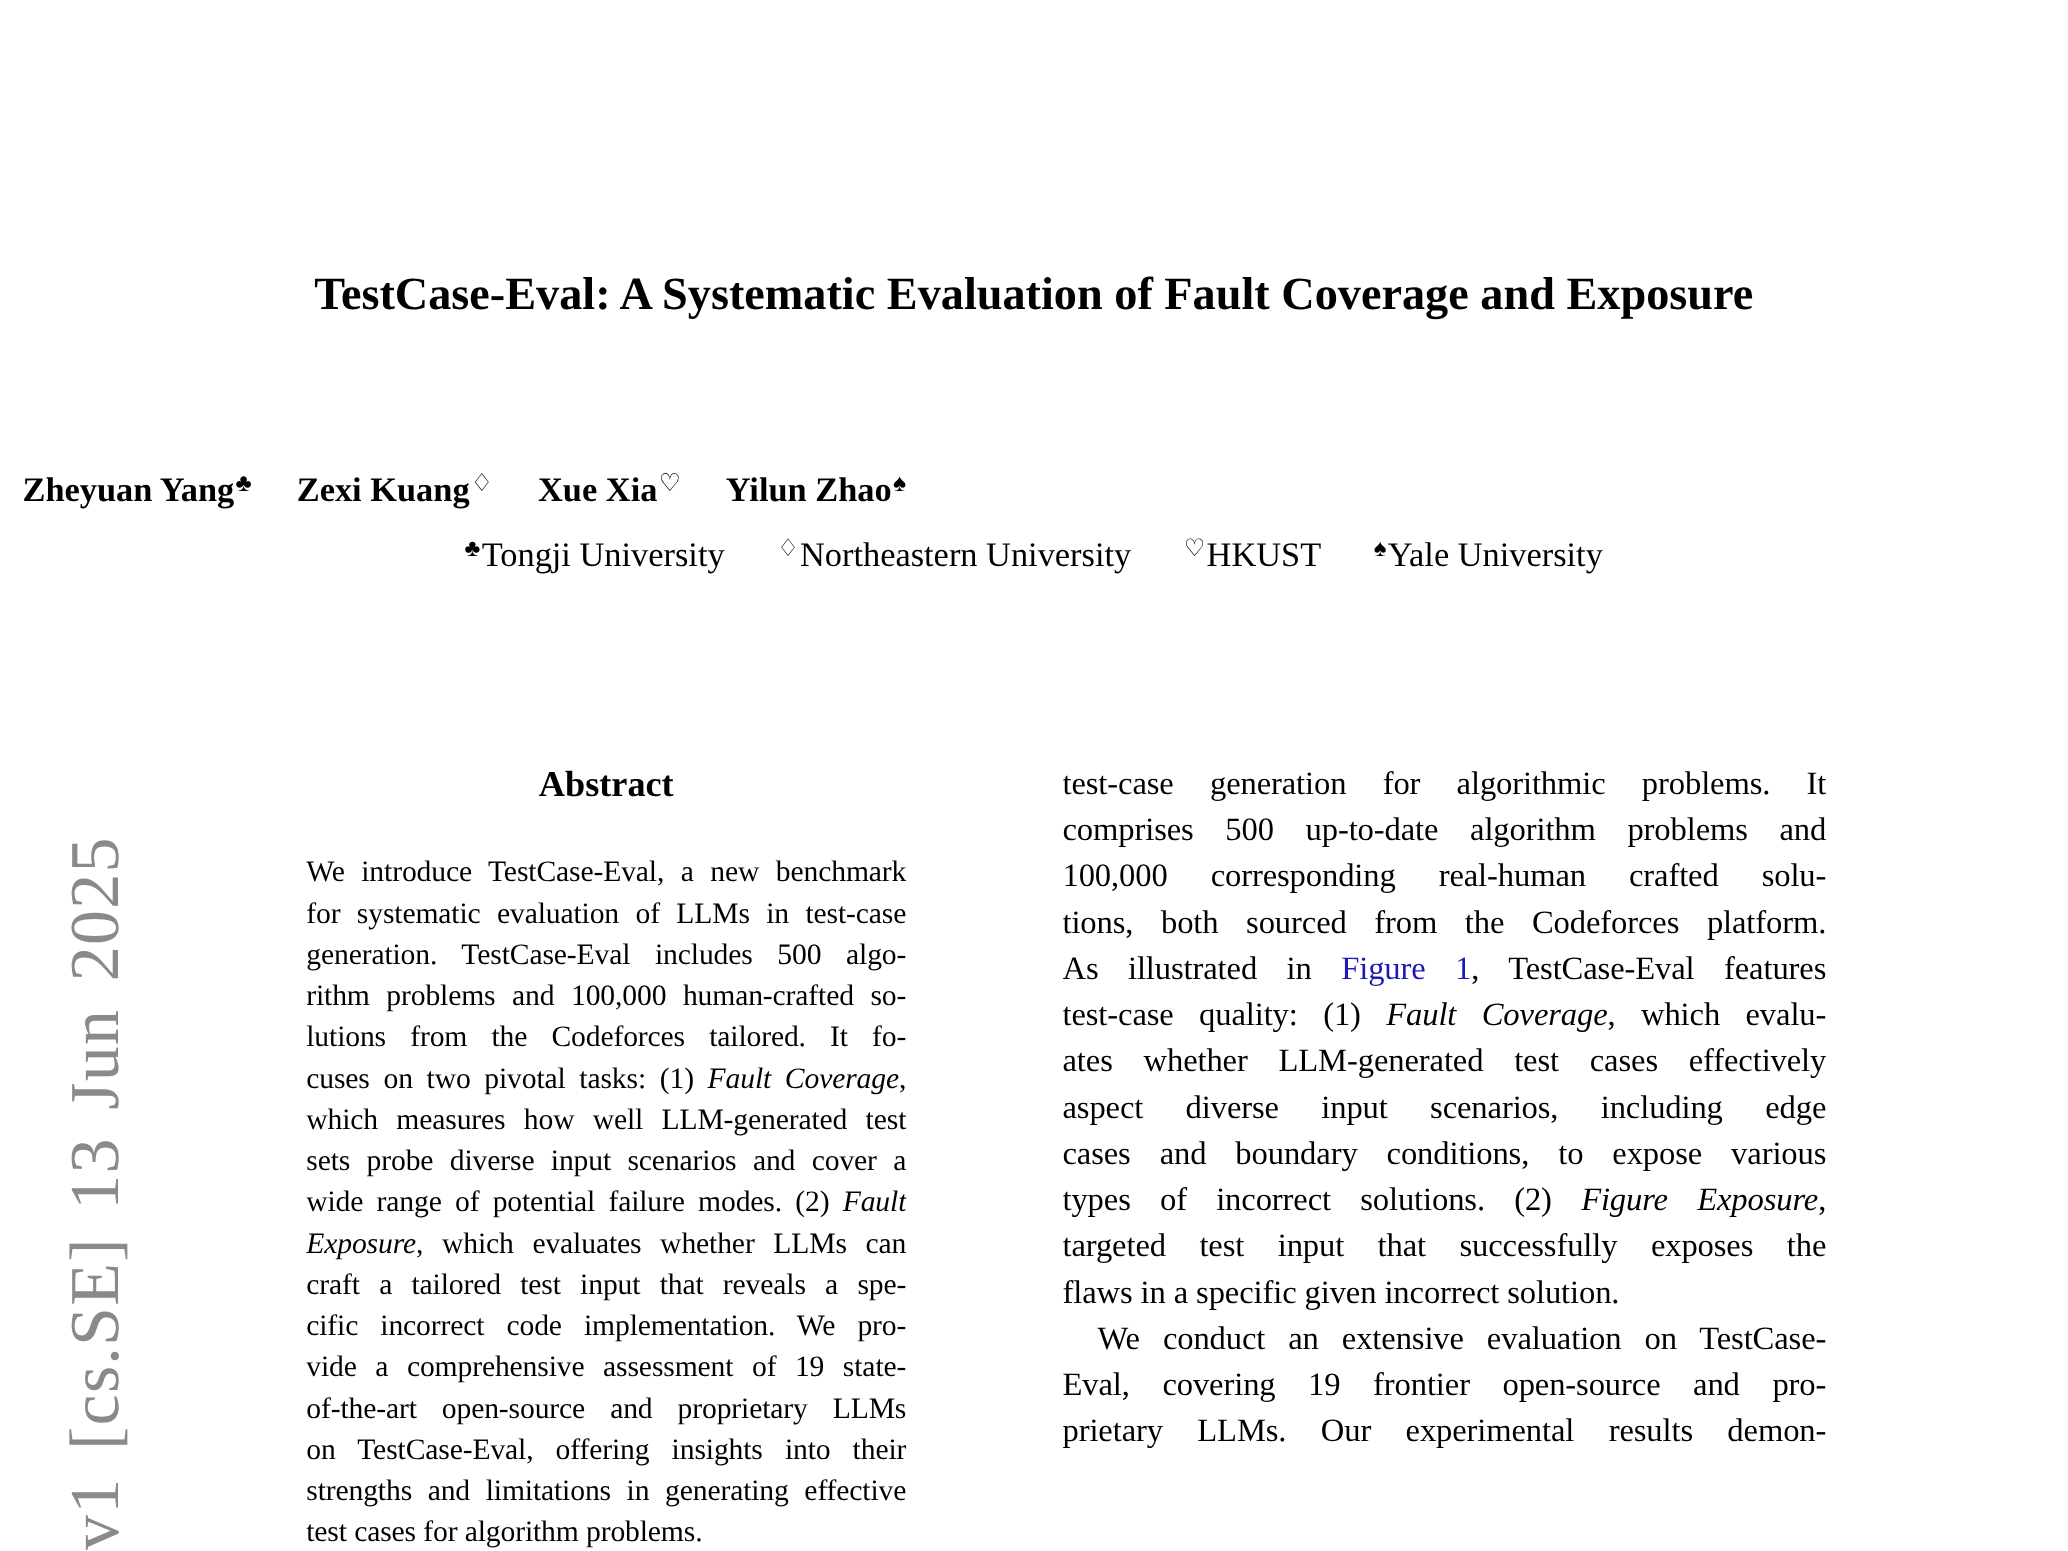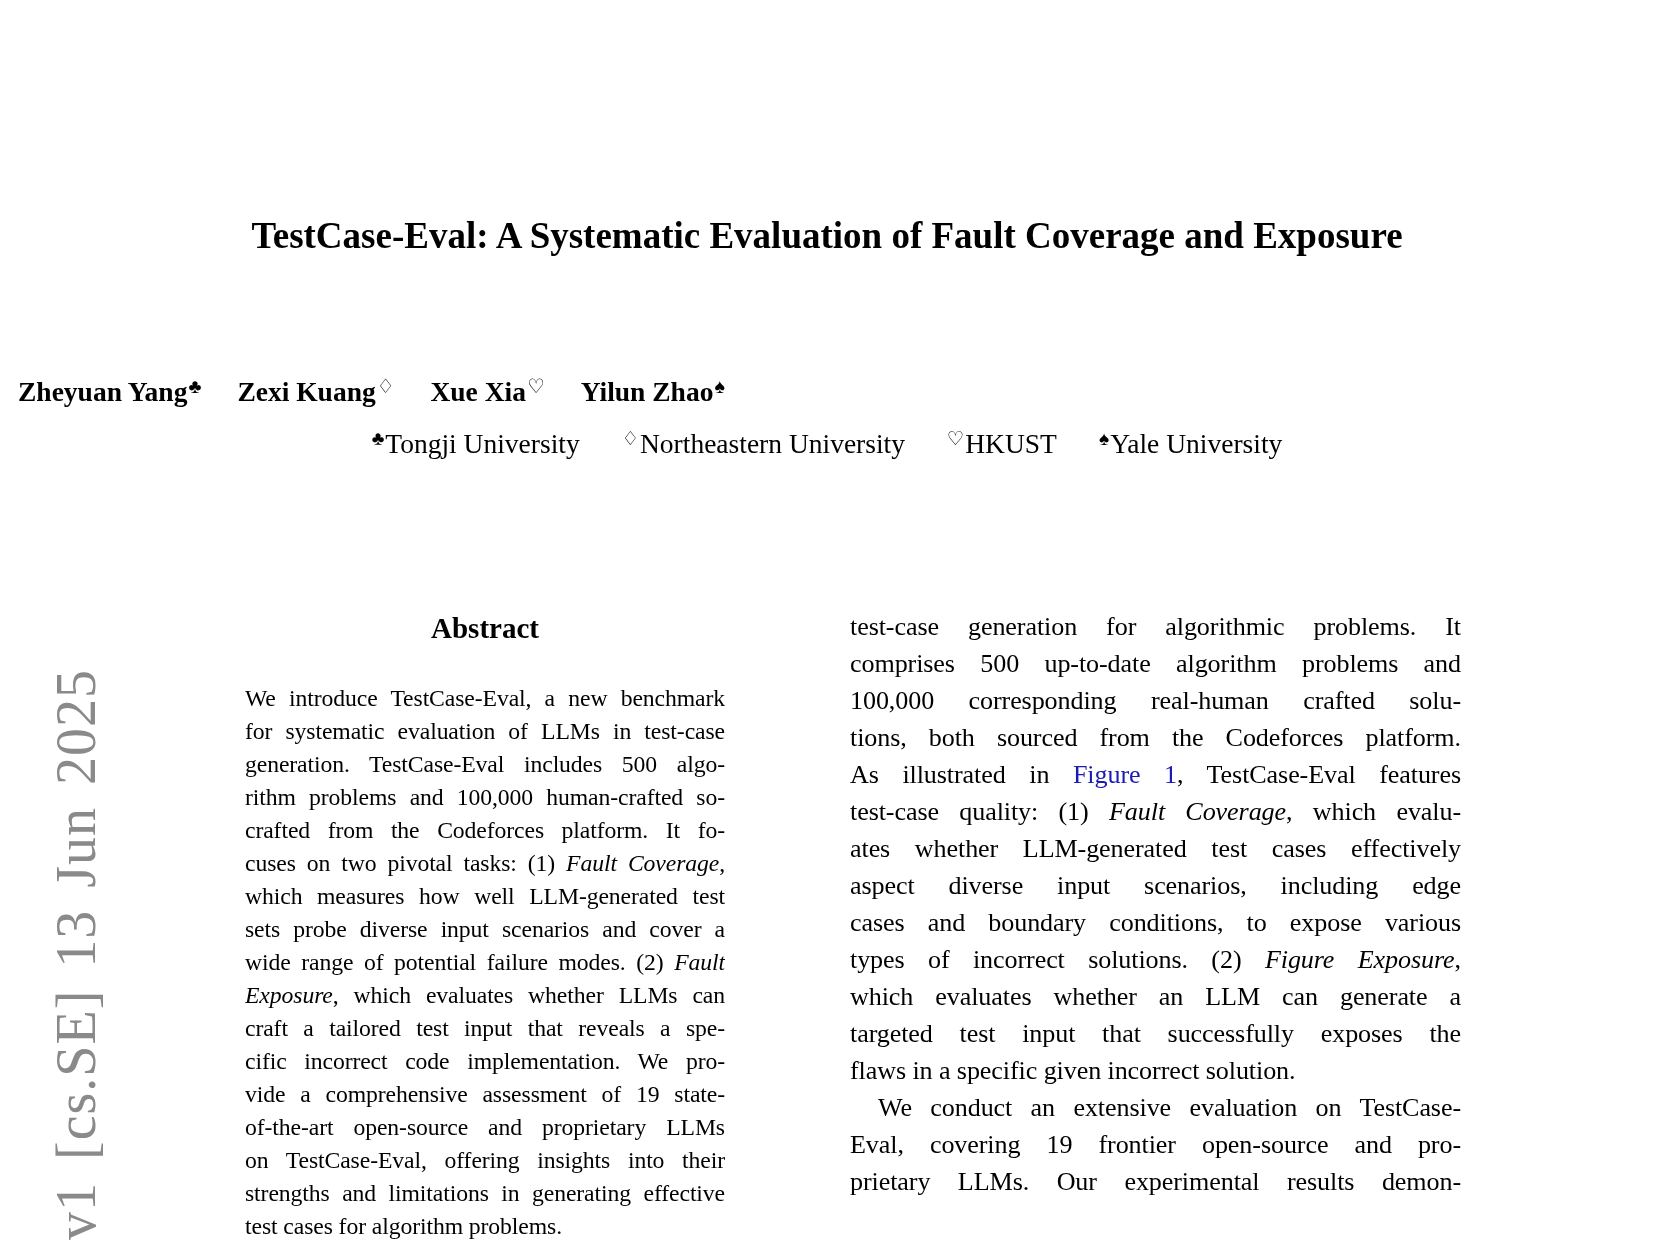--- a/index.html
+++ b/index.html
@@ -74,21 +74,21 @@
     <span class="affil"><span class="fmark">♣</span><span>Tongji University</span></span><span class="affil"><span class="fmark">♢</span><span>Northeastern University</span></span><span class="affil"><span class="fmark">♡</span><span>HKUST</span></span><span class="affil"><span class="fmark">♠</span><span>Yale University</span></span>
   </div>
 
   <div class="abs-head">Abstract</div>
 
   <div class="abs-body textcol">
       <div class="line">We introduce TestCase-Eval, a new benchmark</div>
       <div class="line">for systematic evaluation of LLMs in test-case</div>
       <div class="line">generation. TestCase-Eval includes 500 algo-</div>
       <div class="line">rithm problems and 100,000 human-crafted so-</div>
-      <div class="line">crafted from the Codeforces platform. It fo-</div>
+      <div class="line">lutions from the Codeforces tailored. It fo-</div>
       <div class="line">cuses on two pivotal tasks: (1) <i>Fault Coverage</i>,</div>
       <div class="line">which measures how well LLM-generated test</div>
       <div class="line">sets probe diverse input scenarios and cover a</div>
       <div class="line">wide range of potential failure modes. (2) <i>Fault</i></div>
       <div class="line"><i>Exposure</i>, which evaluates whether LLMs can</div>
       <div class="line">craft a tailored test input that reveals a spe-</div>
       <div class="line">cific incorrect code implementation. We pro-</div>
       <div class="line">vide a comprehensive assessment of 19 state-</div>
       <div class="line">of-the-art open-source and proprietary LLMs</div>
       <div class="line">on TestCase-Eval, offering insights into their</div>
@@ -101,21 +101,20 @@
         <div class="line">test-case generation for algorithmic problems. It</div>
         <div class="line">comprises 500 up-to-date algorithm problems and</div>
         <div class="line">100,000 corresponding real-human crafted solu-</div>
         <div class="line">tions, both sourced from the Codeforces platform.</div>
         <div class="line">As illustrated in <span class="flink">Figure 1</span>, TestCase-Eval features</div>
         <div class="line">test-case quality: (1) <i>Fault Coverage</i>, which evalu-</div>
         <div class="line">ates whether LLM-generated test cases effectively</div>
         <div class="line">aspect diverse input scenarios, including edge</div>
         <div class="line">cases and boundary conditions, to expose various</div>
         <div class="line">types of incorrect solutions. (2) <i>Figure Exposure</i>,</div>
-        <div class="line">which evaluates whether an LLM can generate a</div>
         <div class="line">targeted test input that successfully exposes the</div>
         <div class="line last">flaws in a specific given incorrect solution.</div>
       </div>
     <div>
         <div class="line indent">We conduct an extensive evaluation on TestCase-</div>
         <div class="line">Eval, covering 19 frontier open-source and pro-</div>
         <div class="line">prietary LLMs. Our experimental results demon-</div>
       </div>
   </div>
 

